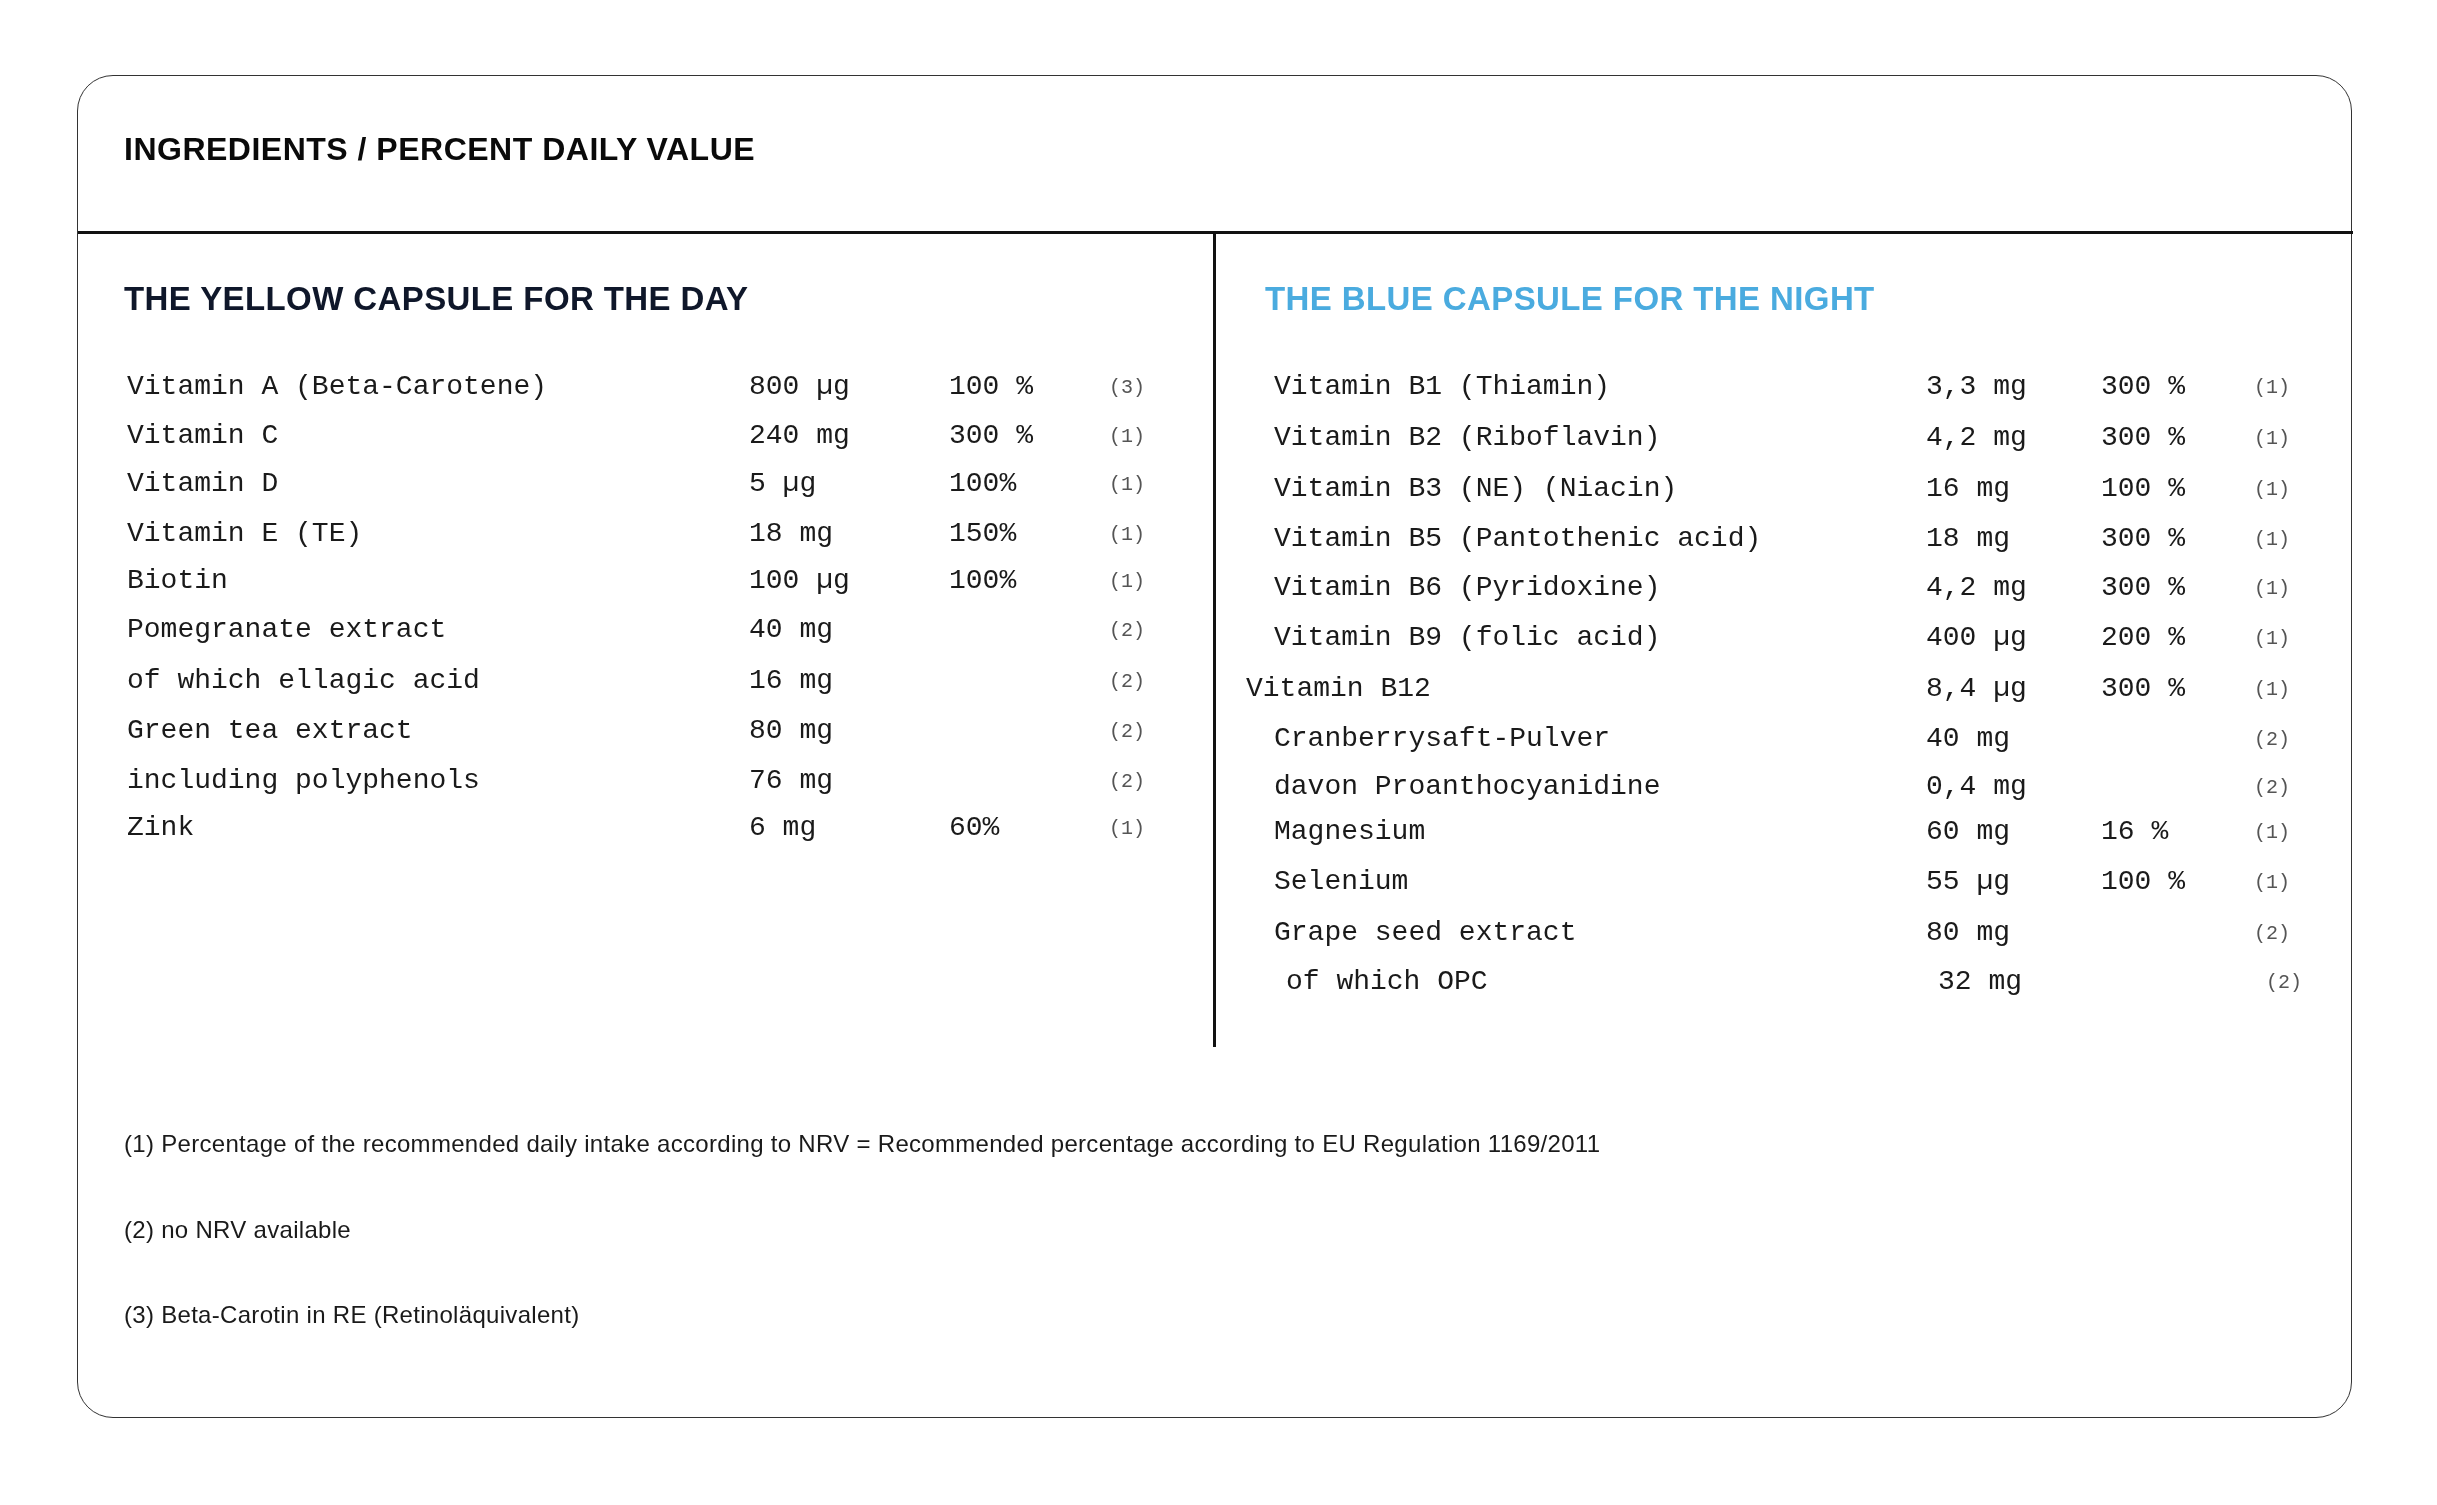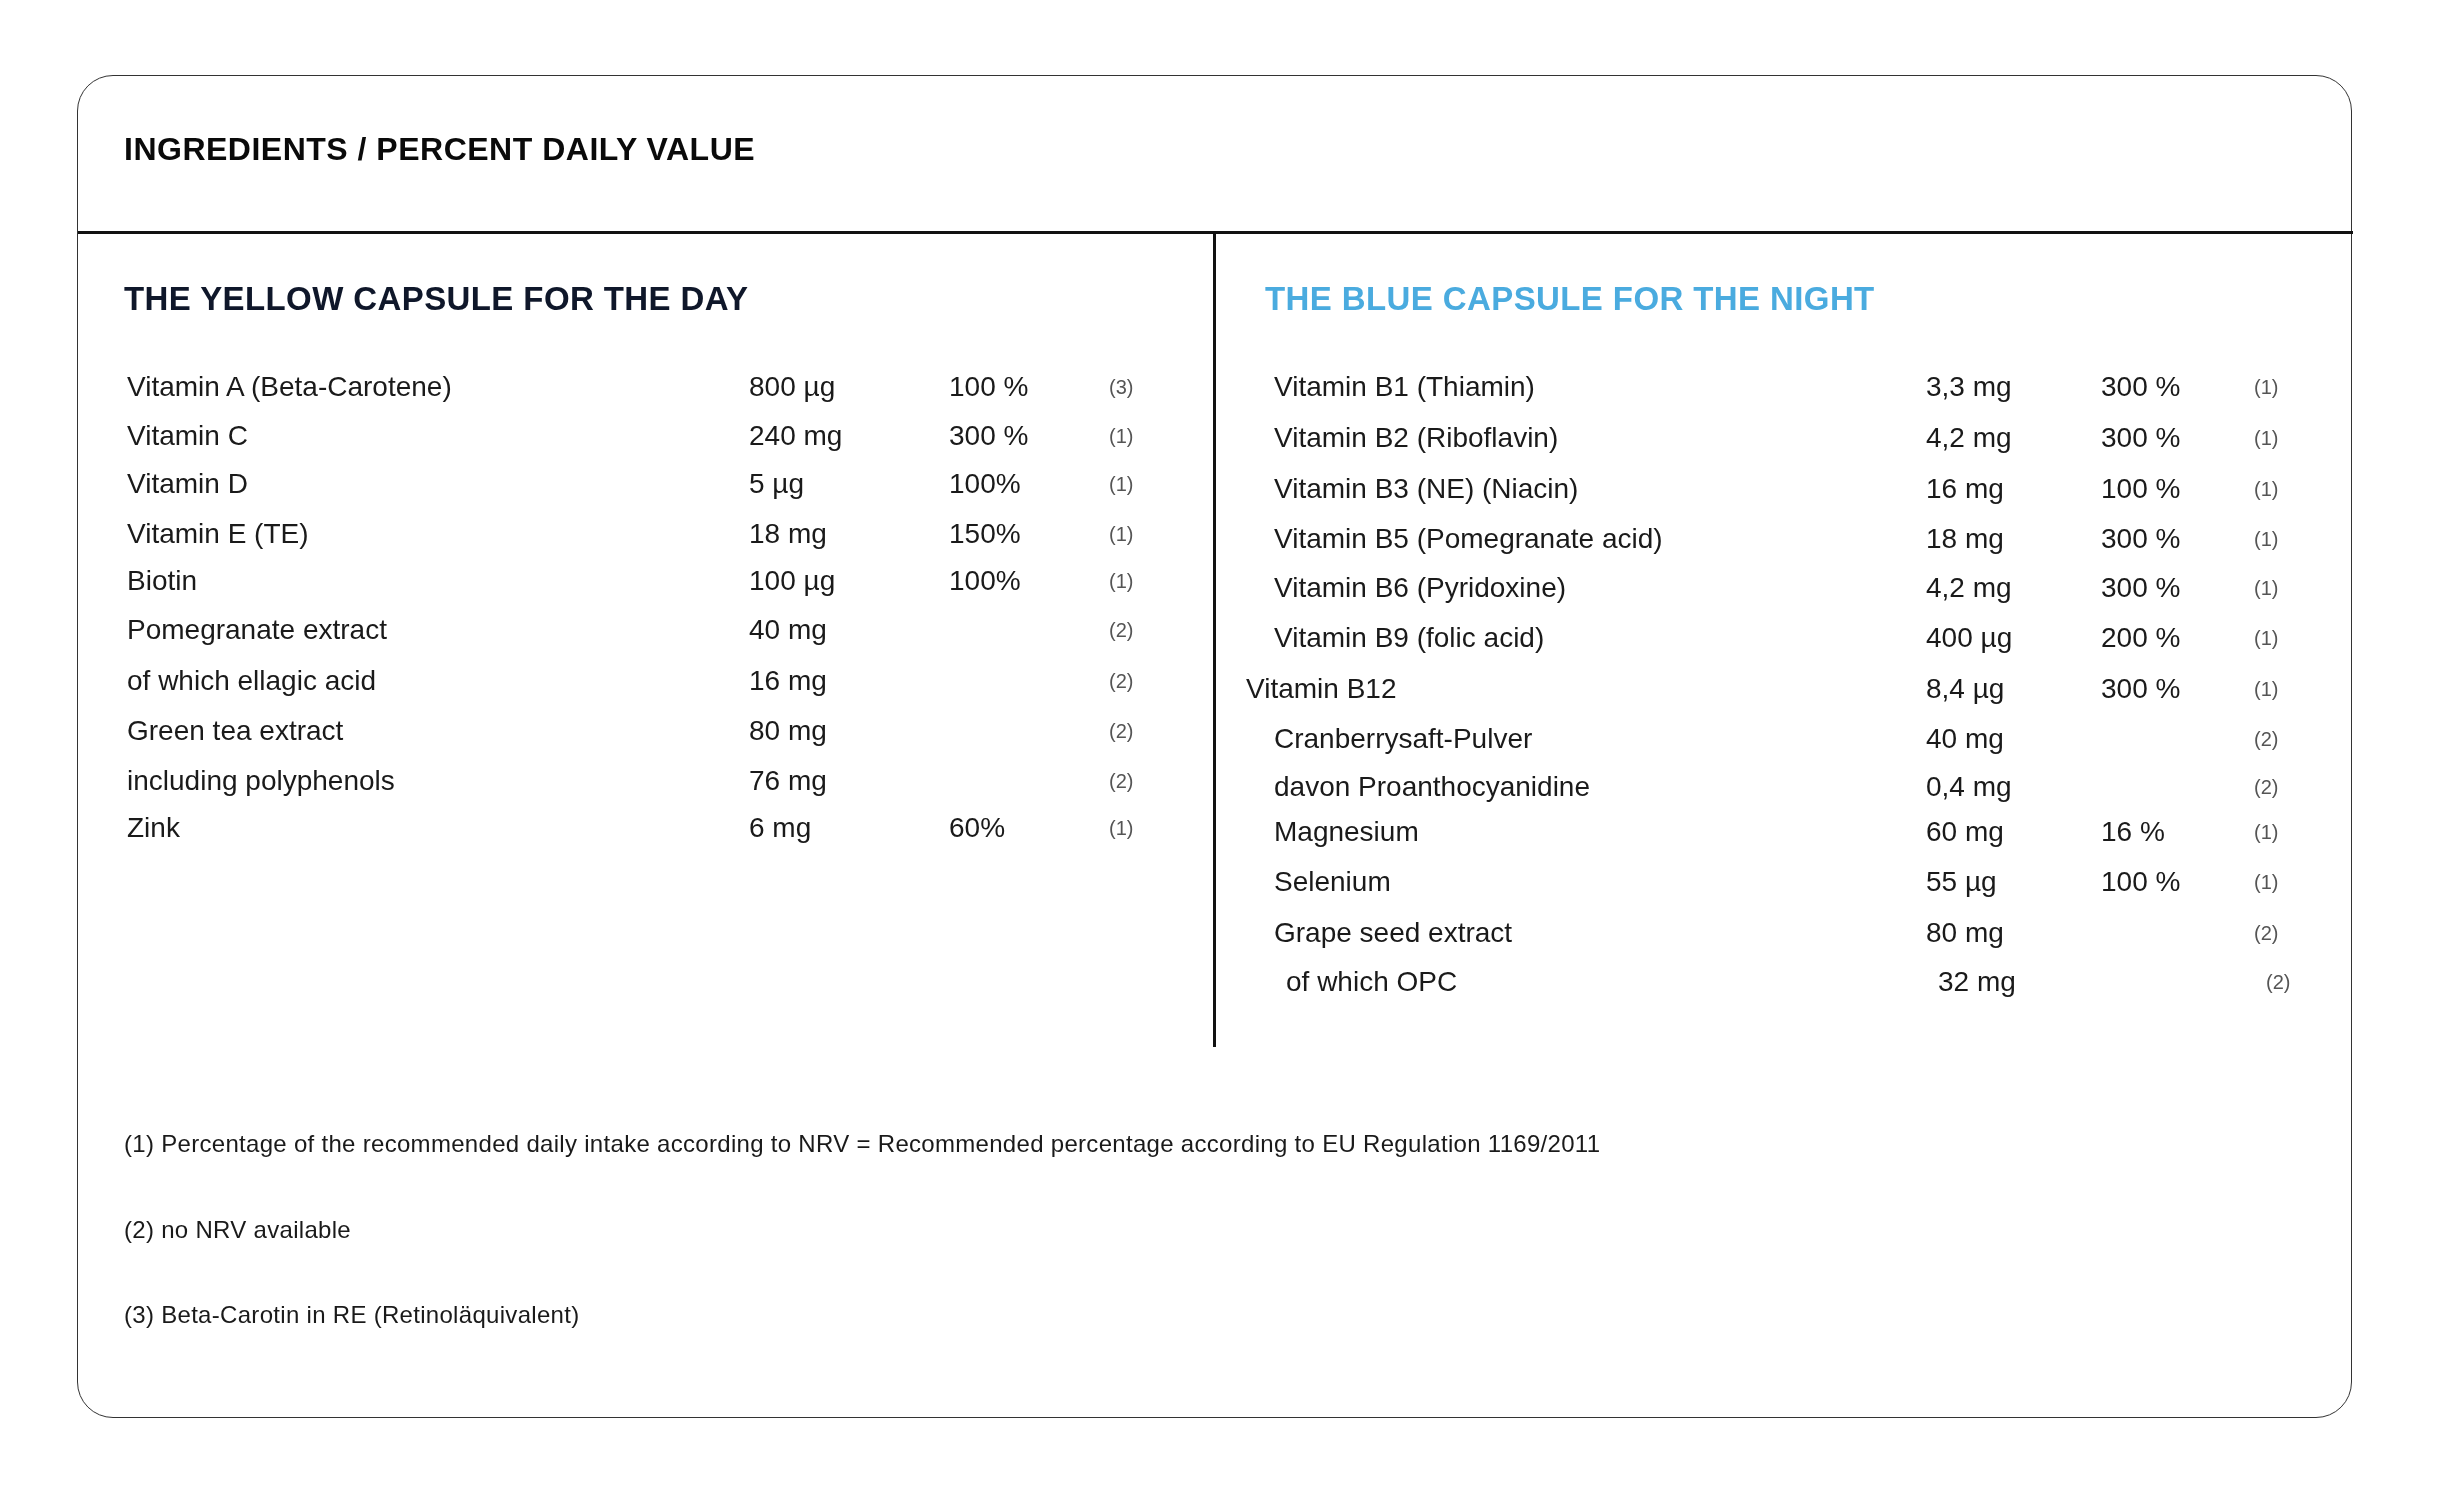--- a/index.html
+++ b/index.html
@@ -7,21 +7,21 @@
          font-family: "Liberation Sans", "DejaVu Sans", sans-serif; color: #1a1a1a; }
   .card { position: absolute; left: 77px; top: 75px; width: 2275px; height: 1343px;
           border: 1.8px solid #333333; border-radius: 36px; box-sizing: border-box; }
   .title { position: absolute; left: 124px; top: 131px; font-size: 32px; font-weight: 700;
            color: #0a0a0a; letter-spacing: 0.5px; white-space: nowrap; }
   .hline { position: absolute; left: 78px; top: 231px; width: 2275px; height: 2.7px; background: #111111; }
   .vline { position: absolute; left: 1213px; top: 233px; width: 2.7px; height: 814px; background: #111111; }
   .heading { position: absolute; top: 280px; font-size: 33px; font-weight: 700; white-space: nowrap; letter-spacing: 0.4px; }
   .heading.day { left: 124px; }
   .heading.night { left: 1265px; }
-  .row { position: absolute; height: 36px; font-size: 28px; white-space: nowrap; color: #1a1a1a; }
+  .row { position: absolute; height: 36px; font-size: 28px; white-space: nowrap; color: #1a1a1a; font-family: Liberation Mono, monospace; }
   .row span { position: absolute; top: 0; }
   .note { font-size: 20px; color: #555555; top: 4.5px !important; }
   .foot { position: absolute; left: 124px; font-size: 24px; white-space: nowrap; color: #1a1a1a; letter-spacing: 0.3px; }
 </style>
 </head>
 <body>
 
 <div class="card"></div>
 <div class="title">INGREDIENTS / PERCENT DAILY VALUE</div>
 <div class="hline"></div>
@@ -106,21 +106,21 @@
     <span style="left:2101px">300 %</span>
     <span class="note" style="left:2254px">(1)</span>
   </div>
   <div class="row" style="left:0;top:473px;width:2332px">
     <span style="left:1274px">Vitamin B3 (NE) (Niacin)</span>
     <span style="left:1926px">16 mg</span>
     <span style="left:2101px">100 %</span>
     <span class="note" style="left:2254px">(1)</span>
   </div>
   <div class="row" style="left:0;top:523px;width:2332px">
-    <span style="left:1274px">Vitamin B5 (Pomegranate acid)</span>
+    <span style="left:1274px">Vitamin B5 (Pantothenic acid)</span>
     <span style="left:1926px">18 mg</span>
     <span style="left:2101px">300 %</span>
     <span class="note" style="left:2254px">(1)</span>
   </div>
   <div class="row" style="left:0;top:572px;width:2332px">
     <span style="left:1274px">Vitamin B6 (Pyridoxine)</span>
     <span style="left:1926px">4,2 mg</span>
     <span style="left:2101px">300 %</span>
     <span class="note" style="left:2254px">(1)</span>
   </div>

